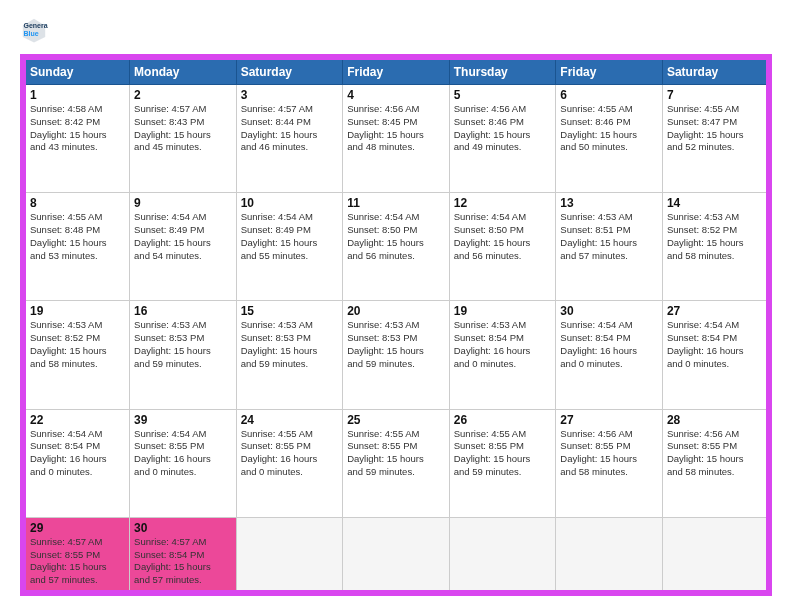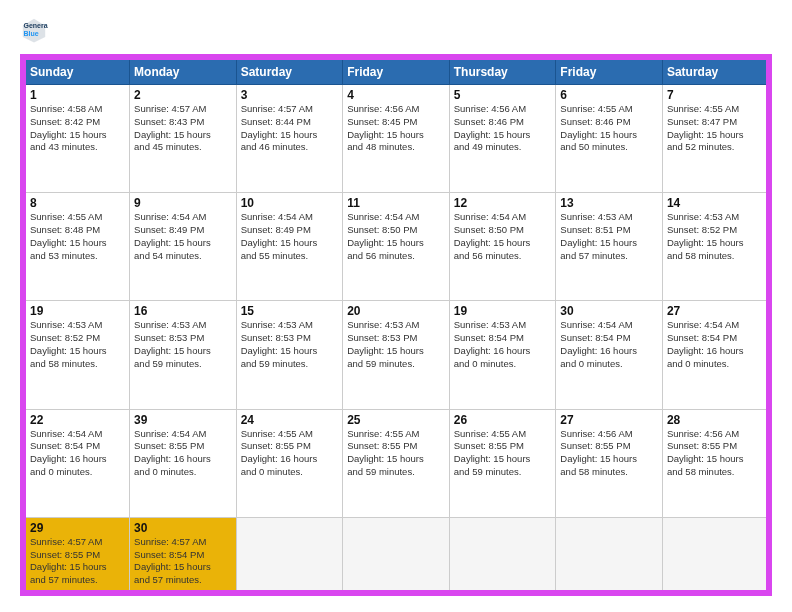--- a/index.html
+++ b/index.html
@@ -62,21 +62,21 @@
     }
     .calendar td {
       border: 1px solid #ccc;
       vertical-align: top;
       padding: 3px 4px;
       font-size: 9.5px;
       color: #333;
       background: #fff;
     }
     .calendar tr:last-child td {
-      background: #eab308;
+      background: #ec4899;
     }
     .day-num {
       font-size: 12px;
       font-weight: bold;
       color: #111;
       display: block;
       margin-bottom: 1px;
     }
     .day-info {
       line-height: 1.35;

